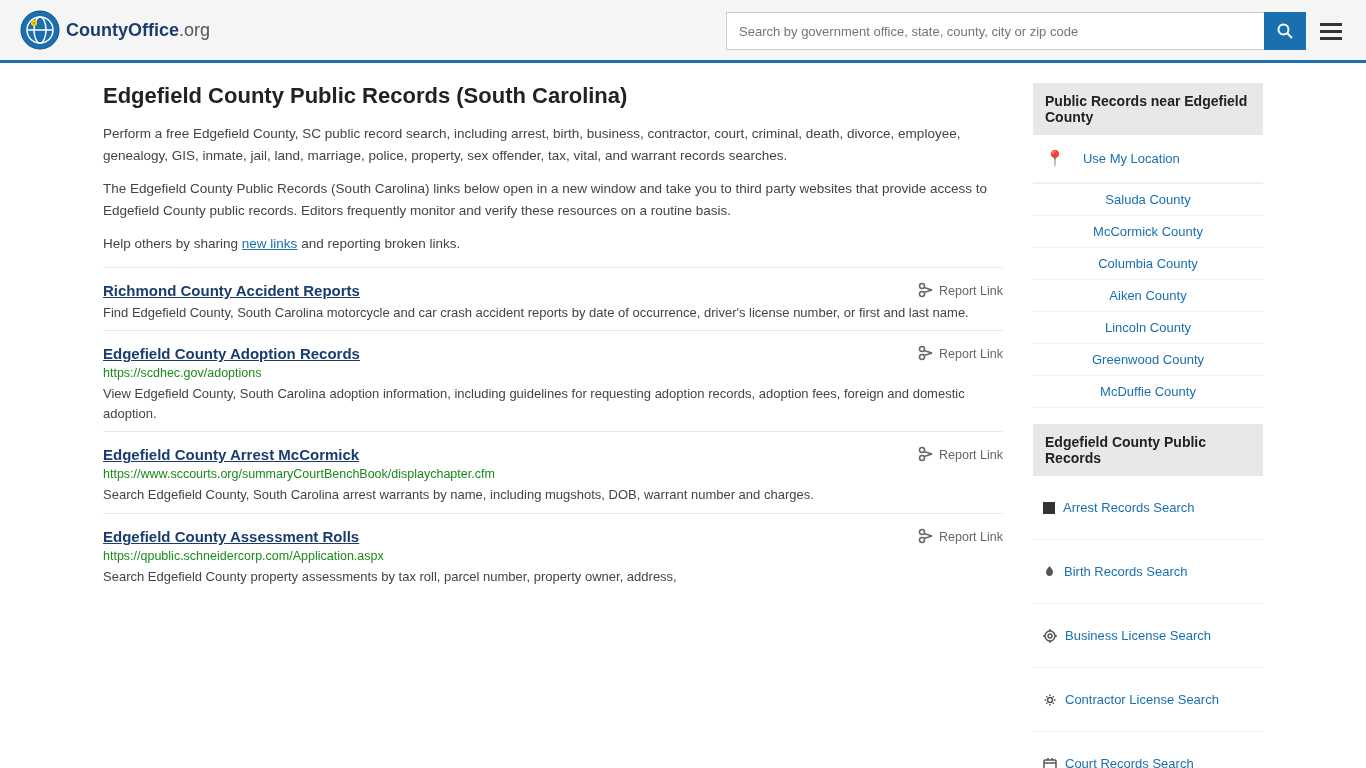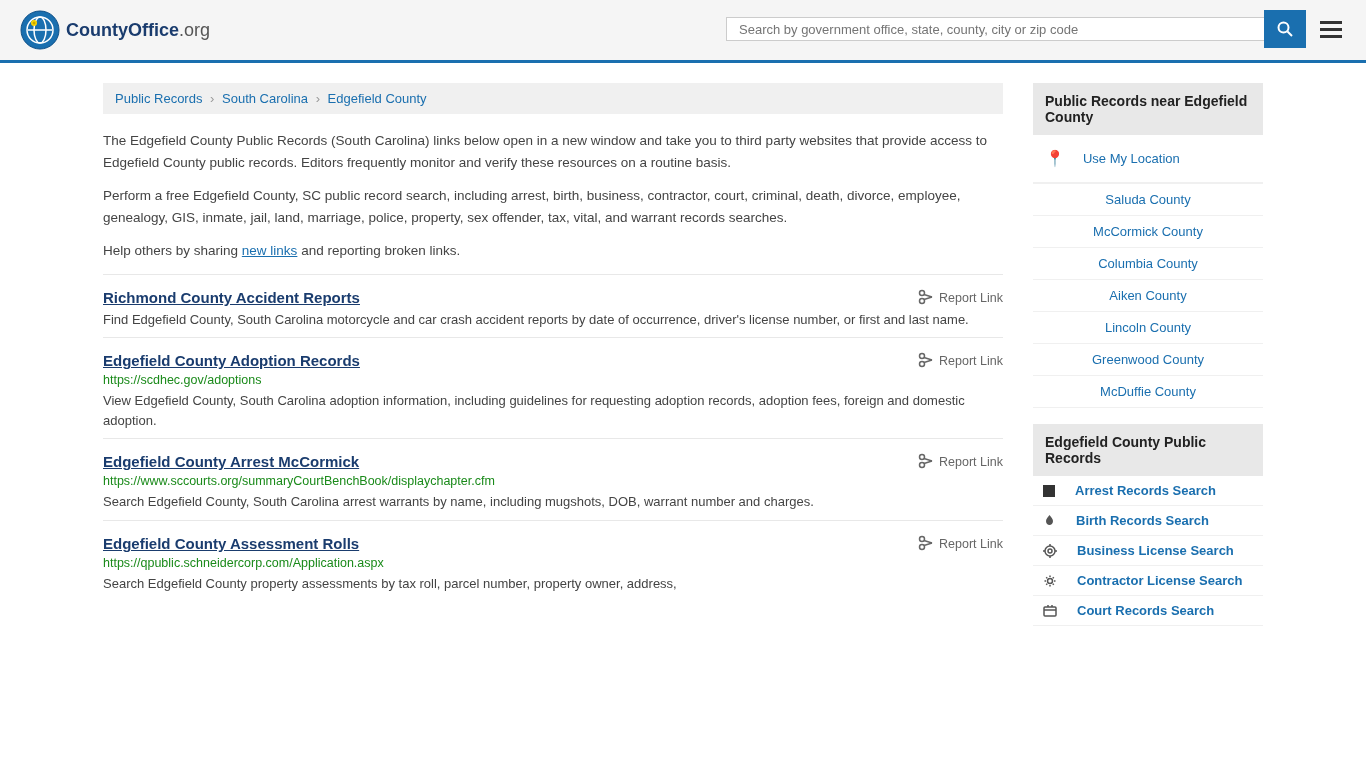--- a/index.html
+++ b/index.html
@@ -4,21 +4,21 @@
   <style>
     * { margin: 0; padding: 0; box-sizing: border-box; }
     body { font-family: Arial, sans-serif; font-size: 14px; color: #333; background: #fff; }
 
     
     #header {
       background: #f5f5f5;
       border-bottom: 3px solid #1a6faf;
       padding: 10px 20px;
       display: flex;
-      align-items: flex-start;
+      align-items: flex-end;
       gap: 20px;
     }
     #logo-area {
       display: flex;
       align-items: center;
       gap: 6px;
       text-decoration: none;
     }
     #logo-icon {
       width: 40px;
@@ -31,21 +31,21 @@
       max-width: 620px;
       margin-left: auto;
     }
     #search-input {
       flex: 1;
       padding: 8px 12px;
       border: 1px solid #ccc;
       border-right: none;
       font-size: 13px;
       outline: none;
-      height: 24px;
+      height: 38px;
     }
     #search-btn {
       background: #1a6faf;
       border: 1px solid #1a6faf;
       color: white;
       padding: 0 12px;
       height: 38px;
       cursor: pointer;
       display: flex;
       align-items: center;
@@ -189,23 +189,22 @@
       text-decoration: none;
     }
     .sidebar-records-list {
       list-style: none;
       padding: 0;
     }
     .sidebar-records-list li {
       border-bottom: 1px solid #f0f0f0;
       display: flex;
       align-items: center;
-      gap: 20px;
-      padding: 7px 10px;
-      font-weight: bold;
+      gap: 8px;
+      padding: 24px 10px;
     }
     .sidebar-records-list li a {
       color: #1a6faf;
       text-decoration: none;
       font-size: 13px;
     }
   </style>
 </head>
 <body>
 
@@ -238,31 +237,25 @@
       <span class="menu-bar"></span>
       <span class="menu-bar"></span>
     </button>
   </div>
 </div>
 
 <div id="main">
 
   <div id="content">
 
-
-    <div id="breadcrumb">
-      <a href="#">Public Records</a>
-      <span> › </span>
-      <a href="#">South Carolina</a>
-      <span> › </span>
-      <a href="#">Edgefield County</a>
-    </div>
-
+    <h1 id="page-title">Edgefield County Public Records (South Carolina)</h1>
+
+
+    <p class="desc-text">Perform a free Edgefield County, SC public record search, including arrest, birth, business, contractor, court, criminal, death, divorce, employee, genealogy, GIS, inmate, jail, land, marriage, police, property, sex offender, tax, vital, and warrant records searches.</p>
     <p class="desc-text">The Edgefield County Public Records (South Carolina) links below open in a new window and take you to third party websites that provide access to Edgefield County public records. Editors frequently monitor and verify these resources on a routine basis.</p>
-    <p class="desc-text">Perform a free Edgefield County, SC public record search, including arrest, birth, business, contractor, court, criminal, death, divorce, employee, genealogy, GIS, inmate, jail, land, marriage, police, property, sex offender, tax, vital, and warrant records searches.</p>
     <p class="desc-text">
       <span>Help others by sharing</span>
       <a href="#">new links</a>
       <span>and reporting broken links.</span>
     </p>
 
     <div id="records-list">
 
       <div class="record-item">
         <div class="record-header">

